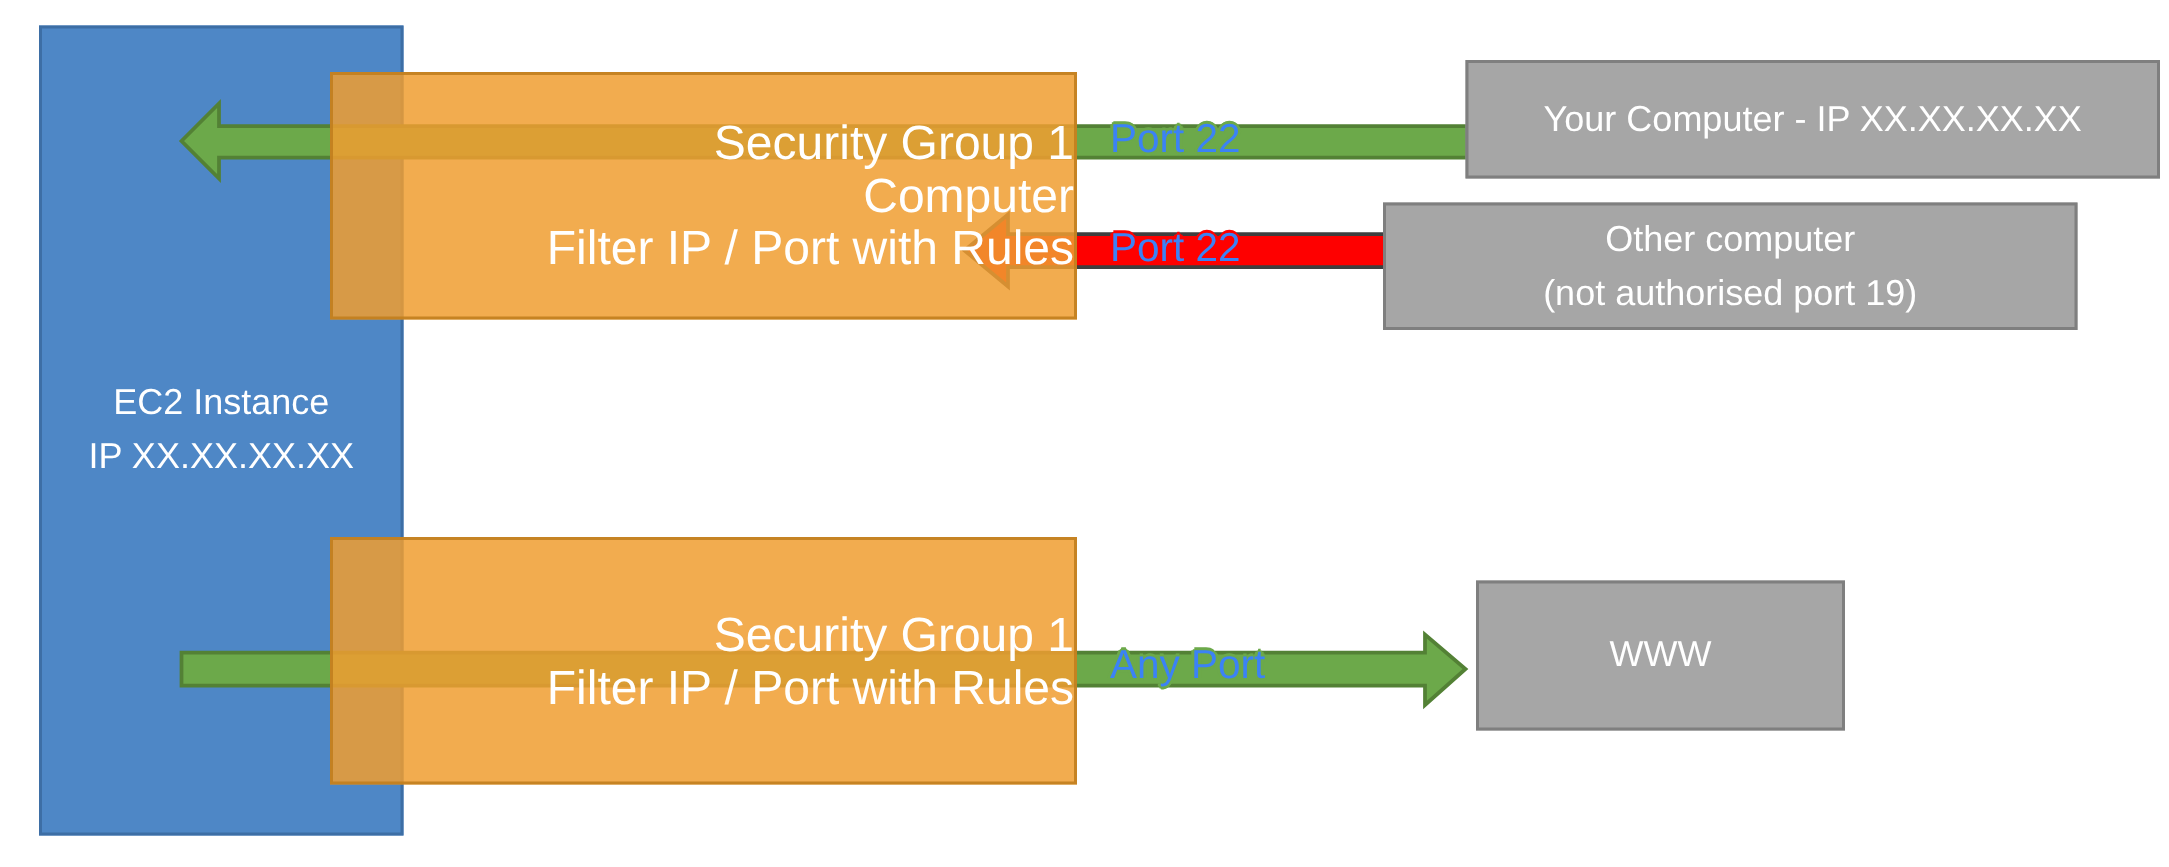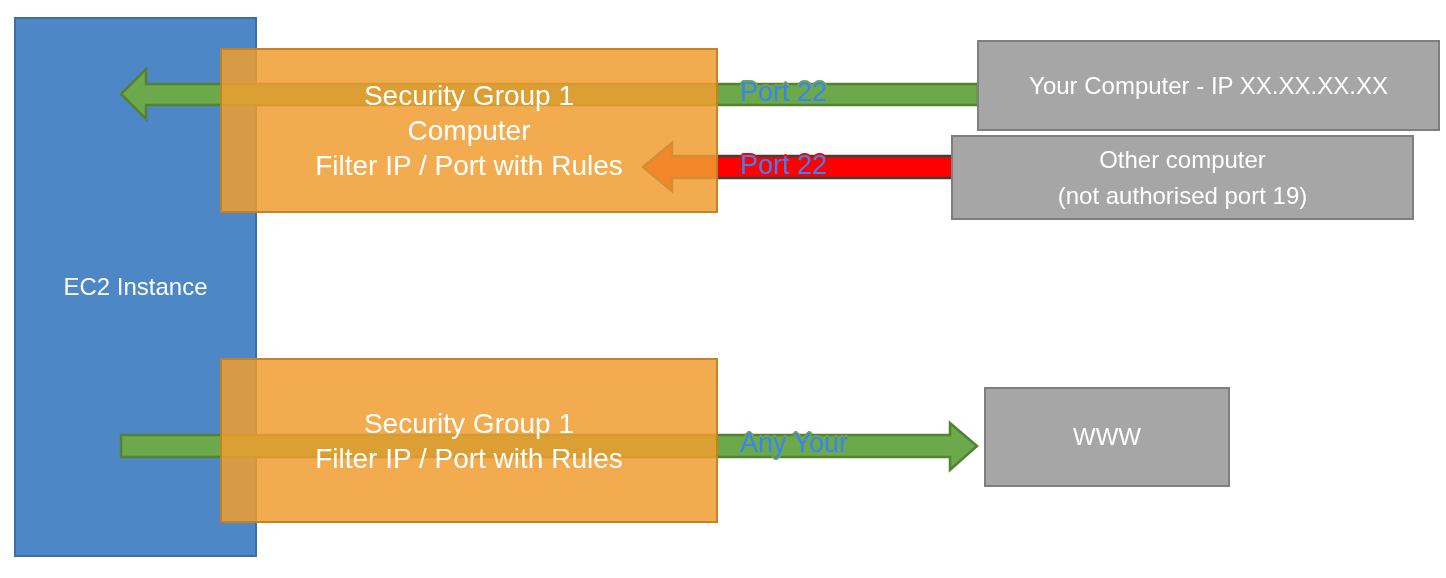--- a/index.html
+++ b/index.html
@@ -19,51 +19,52 @@
     display: flex;
     flex-direction: column;
     align-items: center;
     justify-content: center;
     text-align: center;
     color: #ffffff;
   }
 
   
   .ec2 {
-    left: 14px; top: 17px;
+    left: 26px; top: 17px;
     width: 243px; height: 540px;
     background: #4e87c6;
     border: 2px solid #3d6ea5;
     font-size: 24px;
     line-height: 36px;
     z-index: 1;
   }
 
   
   .sg {
     width: 498px; height: 165px;
     background: rgba(240, 157, 48, 0.85);
     border: 2px solid rgba(193, 126, 30, 0.9);
-    font-size: 28px;
+    font-size: 32px;
     line-height: 35px;
     z-index: 3;
+    align-items: flex-end;
   }
   .sg-inbound  { left: 220px; top: 48px; }
   .sg-outbound { left: 220px; top: 358px; }
 
   
   .ext {
     background: #a6a6a6;
     border: 2px solid #7f7f7f;
     font-size: 24px;
     line-height: 36px;
     z-index: 3;
   }
-  .your-computer  { left: 977px; top: 40px;  width: 463px; height: 91px; }
-  .other-computer { left: 951px; top: 135px; width: 463px; height: 85px; }
+  .your-computer  { left: 977px; top: 40px;  width: 463px; height: 79px; }
+  .other-computer { left: 922px; top: 135px; width: 463px; height: 85px; }
   .www            { left: 984px; top: 387px; width: 246px; height: 100px; }
 
   
   .arrows {
     position: absolute;
     left: 0; top: 0;
     width: 1446px; height: 578px;
     z-index: 2;
   }
   .arrows polygon { stroke-width: 2.5; stroke-linejoin: miter; }
@@ -94,20 +95,21 @@
   .label-inbound-blocked { left: 740px; top: 151px; width: 232px; }
   .label-outbound        { left: 740px; top: 429px; width: 208px; }
 </style>
 </head>
 <body>
 
 <div class="canvas">
 
   <div class="box ec2">
     <div>EC2 Instance</div>
+    <div>IP XX.XX.XX.XX</div>
   </div>
 
   <svg class="arrows" width="1446" height="578" viewBox="0 0 1446 578" xmlns="http://www.w3.org/2000/svg">
 
     <polygon class="arrow-green" points="121,94 146,69 146,84 978,84 978,105 146,105 146,119" fill="#6ca94a"></polygon>
 
     <polygon class="arrow-red" points="643,167 672,143 672,156 978,156 978,178 672,178 672,191" fill="#fe0000"></polygon>
 
     <polygon class="arrow-green" points="121,435 950,435 950,423 977,446 950,470 950,457 121,457" fill="#6ca94a"></polygon>
   </svg>
@@ -131,15 +133,15 @@
     <div>Other computer</div>
     <div>(not authorised port 19)</div>
   </div>
 
   <div class="box ext www">
     <div>WWW</div>
   </div>
 
   <div class="port-label halo-green label-inbound-allowed">Port 22</div>
   <div class="port-label halo-red label-inbound-blocked">Port 22</div>
-  <div class="port-label halo-green label-outbound">Any Your</div>
+  <div class="port-label halo-green label-outbound">Any Port</div>
 
 </div>
 
 </body></html>

